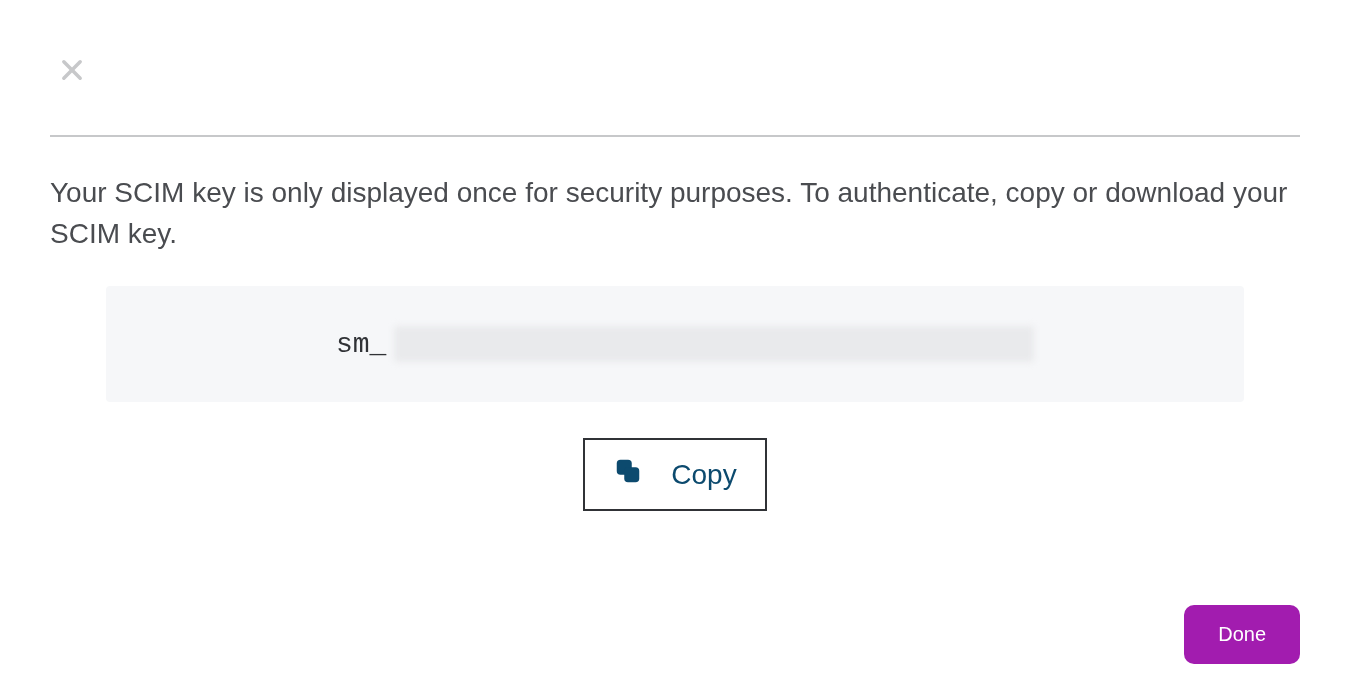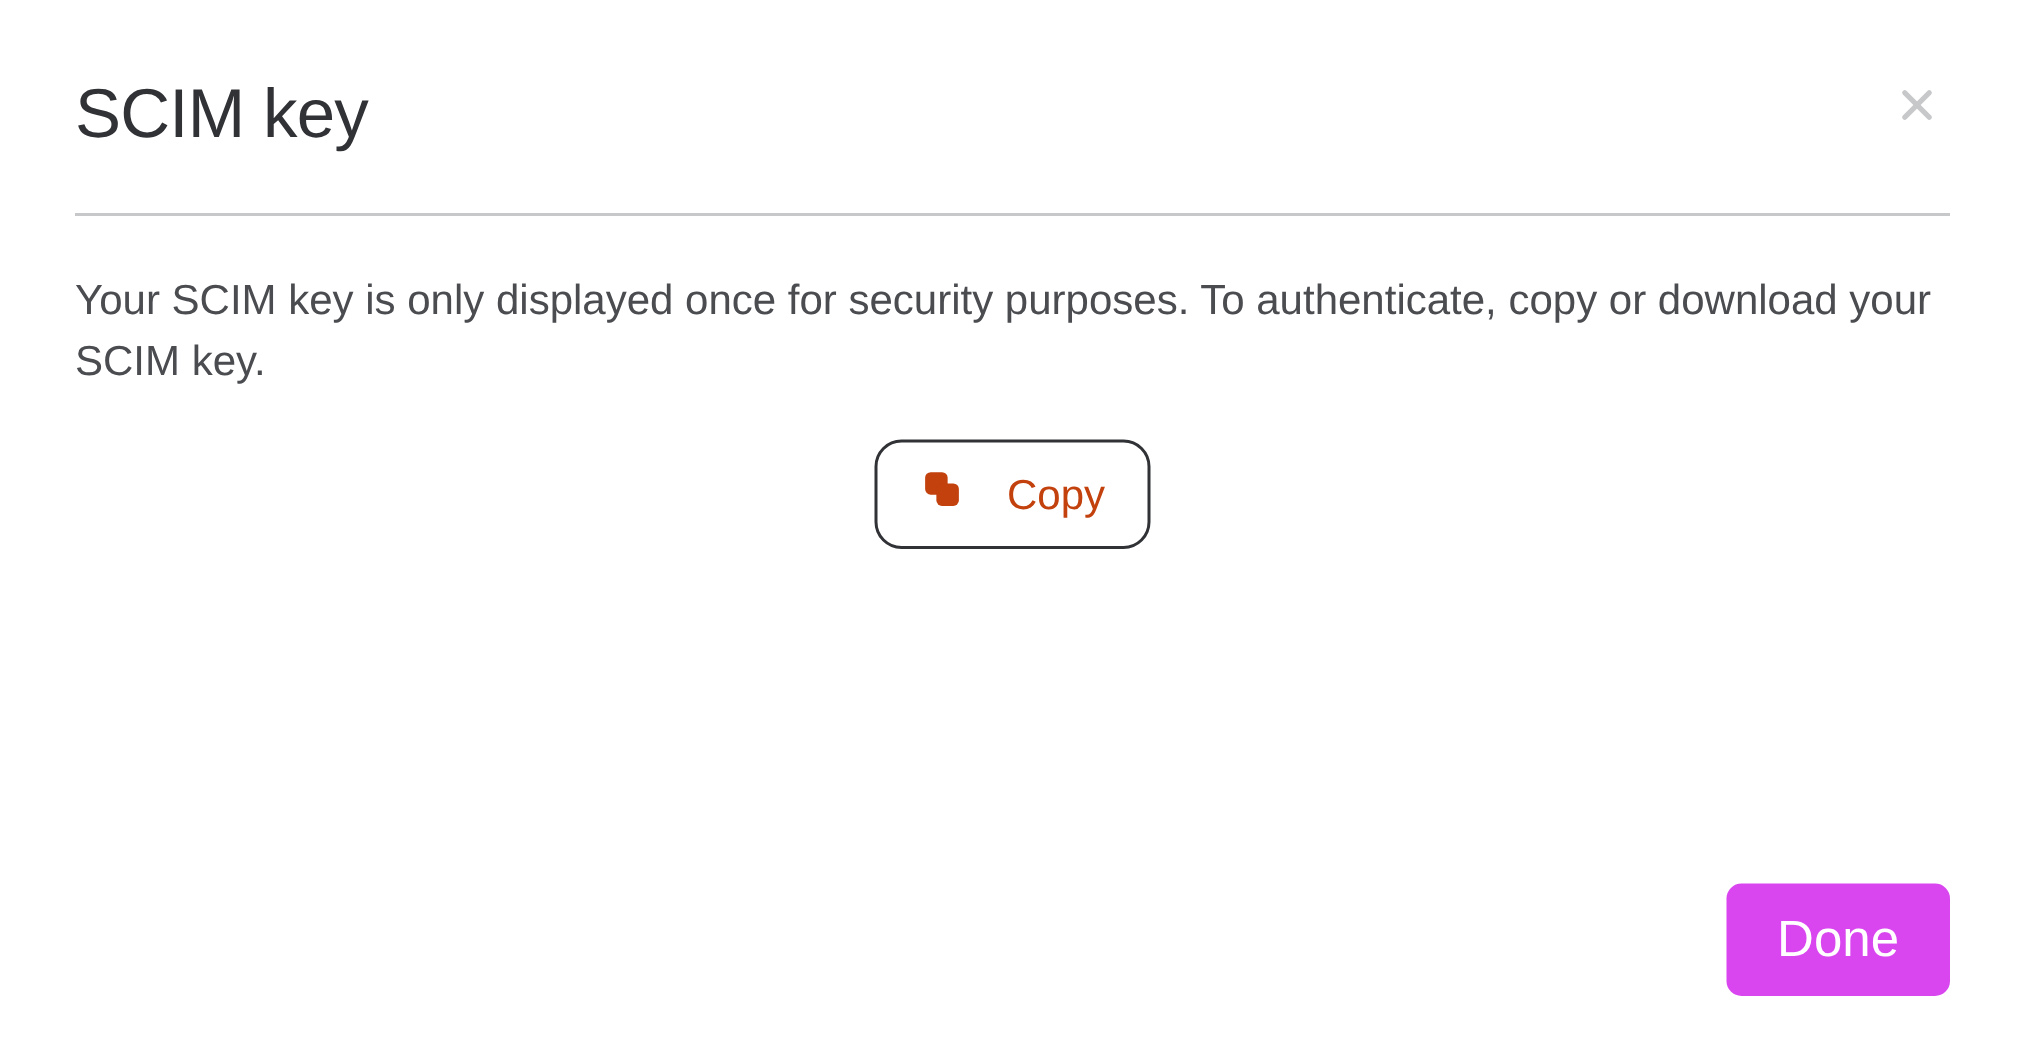--- a/index.html
+++ b/index.html
@@ -83,67 +83,70 @@
       justify-content: center;
       gap: 28px;
       margin-bottom: 30px;
     }
     .action-btn {
       display: inline-flex;
       align-items: center;
       gap: 28px;
       background: #ffffff;
       border: 2px solid #303236;
-      border-radius: 18px;
+      border-radius: 0;
       padding: 16px 28px;
       font-size: 28px;
       font-weight: 500;
-      color: #c2410c;
+      color: #0c4a6e;
       cursor: pointer;
       font-family: inherit;
     }
     .action-btn svg {
       width: 30px;
       height: 30px;
     }
     .footer {
       position: absolute;
       right: 50px;
       bottom: 28px;
     }
     .done-btn {
-      background: #d946ef;
+      background: #a21caf;
       color: #ffffff;
       border: none;
       border-radius: 10px;
       padding: 18px 34px;
-      font-size: 34px;
+      font-size: 20px;
       font-weight: 500;
       cursor: pointer;
       font-family: inherit;
     }
   </style>
 </head>
 <body>
 
 <div class="dialog">
   <div class="dialog-header">
-    <h1 class="dialog-title">SCIM key</h1>
     <button class="close-btn">
       <span>
         <svg viewBox="0 0 24 24" fill="none" stroke="currentColor" stroke-width="3" stroke-linecap="round">
           <line x1="5" y1="5" x2="19" y2="19"></line>
           <line x1="19" y1="5" x2="5" y2="19"></line>
         </svg>
       </span>
     </button>
   </div>
 
   <p class="description">Your SCIM key is only displayed once for security purposes. To authenticate, copy or download your SCIM key.</p>
 
+  <div class="key-display">
+    <span class="key-prefix">sm_</span>
+    <span class="key-blur"></span>
+  </div>
 
   <div class="action-row">
     <button class="action-btn">
       <span>
         <svg viewBox="0 0 24 24" fill="currentColor">
           <rect x="3" y="3" width="12" height="12" rx="3"></rect>
           <rect x="9" y="9" width="12" height="12" rx="3"></rect>
         </svg>
       </span>
       <span>Copy</span>

